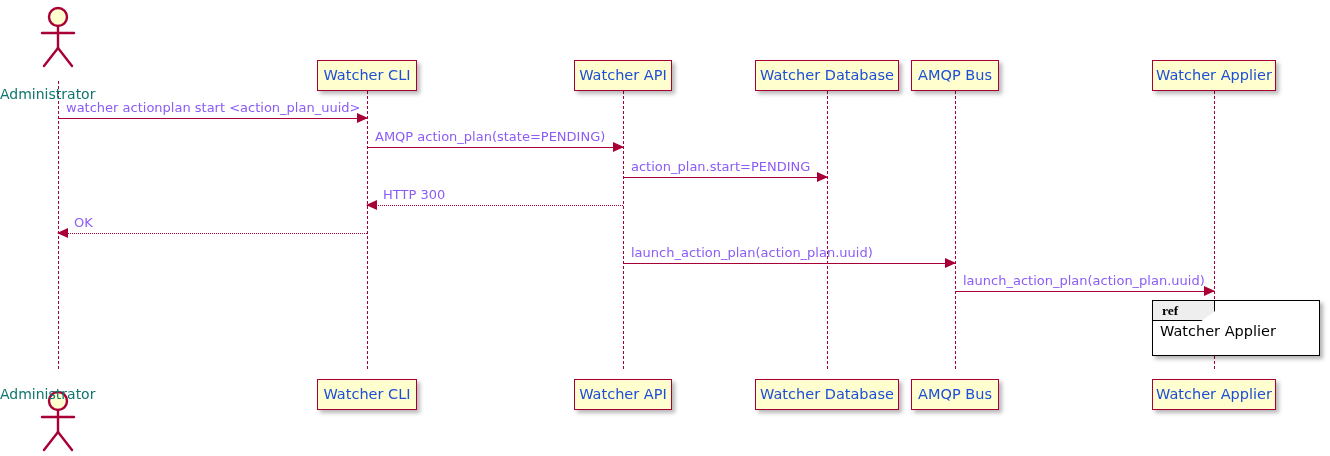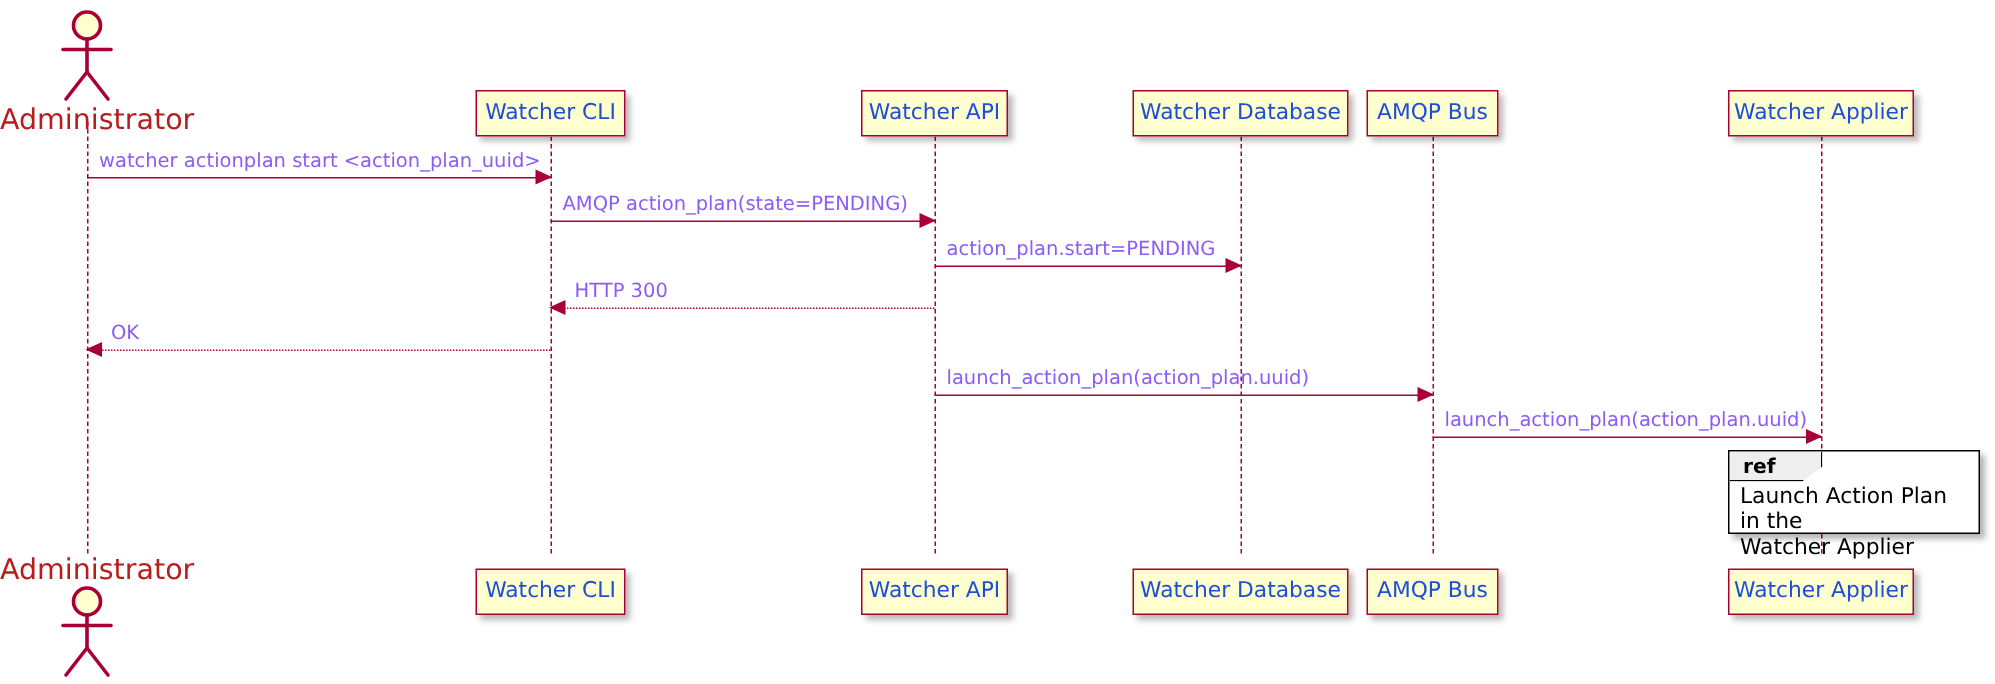--- a/index.html
+++ b/index.html
@@ -32,25 +32,26 @@
     align-items:center;
     justify-content:center;
     box-sizing:border-box;
     box-shadow:3px 3px 4px rgba(0,0,0,0.28);
     white-space:nowrap;
     z-index:4;
     margin-top:10px;
   }
   .actor-label{
     position:absolute;
-    color:#b91c1c;
-    font-size:19px;
+    color:#0f766e;
+    font-size:14px;
     line-height:1;
     white-space:nowrap;
     z-index:4;
+    margin-top:16px;
   }
 
   
   .msg{position:absolute;height:0;z-index:3;}
   .msg .line{
     position:absolute;left:0;top:0;width:100%;height:0;
     border-top:1.5px solid #A80036;
   }
   .msg.dashed .line{
     border-top:1.5px dotted #A80036;
@@ -173,19 +174,18 @@
       <div class="line"></div>
       <div class="head"></div>
       <div class="label">launch_action_plan(action_plan.uuid)</div>
     </div>
     <div class="msg to-right " style="left: 955px; top: 291px; width: 259px;">
       <div class="line"></div>
       <div class="head"></div>
       <div class="label">launch_action_plan(action_plan.uuid)</div>
     </div>
     <div class="refbox" style="left: 1152px; top: 300px; width: 168px; height: 56px;">
-      <div class="ref-tab" style="width: 62px;">ref</div>
+      <div class="ref-tab" style="width: 62px; font-family: Liberation Serif, serif;">ref</div>
       <div class="ref-body">
-        <div>Launch Action Plan in the</div>
         <div>Watcher Applier</div>
       </div>
     </div>
   </div>
 
 </body></html>

